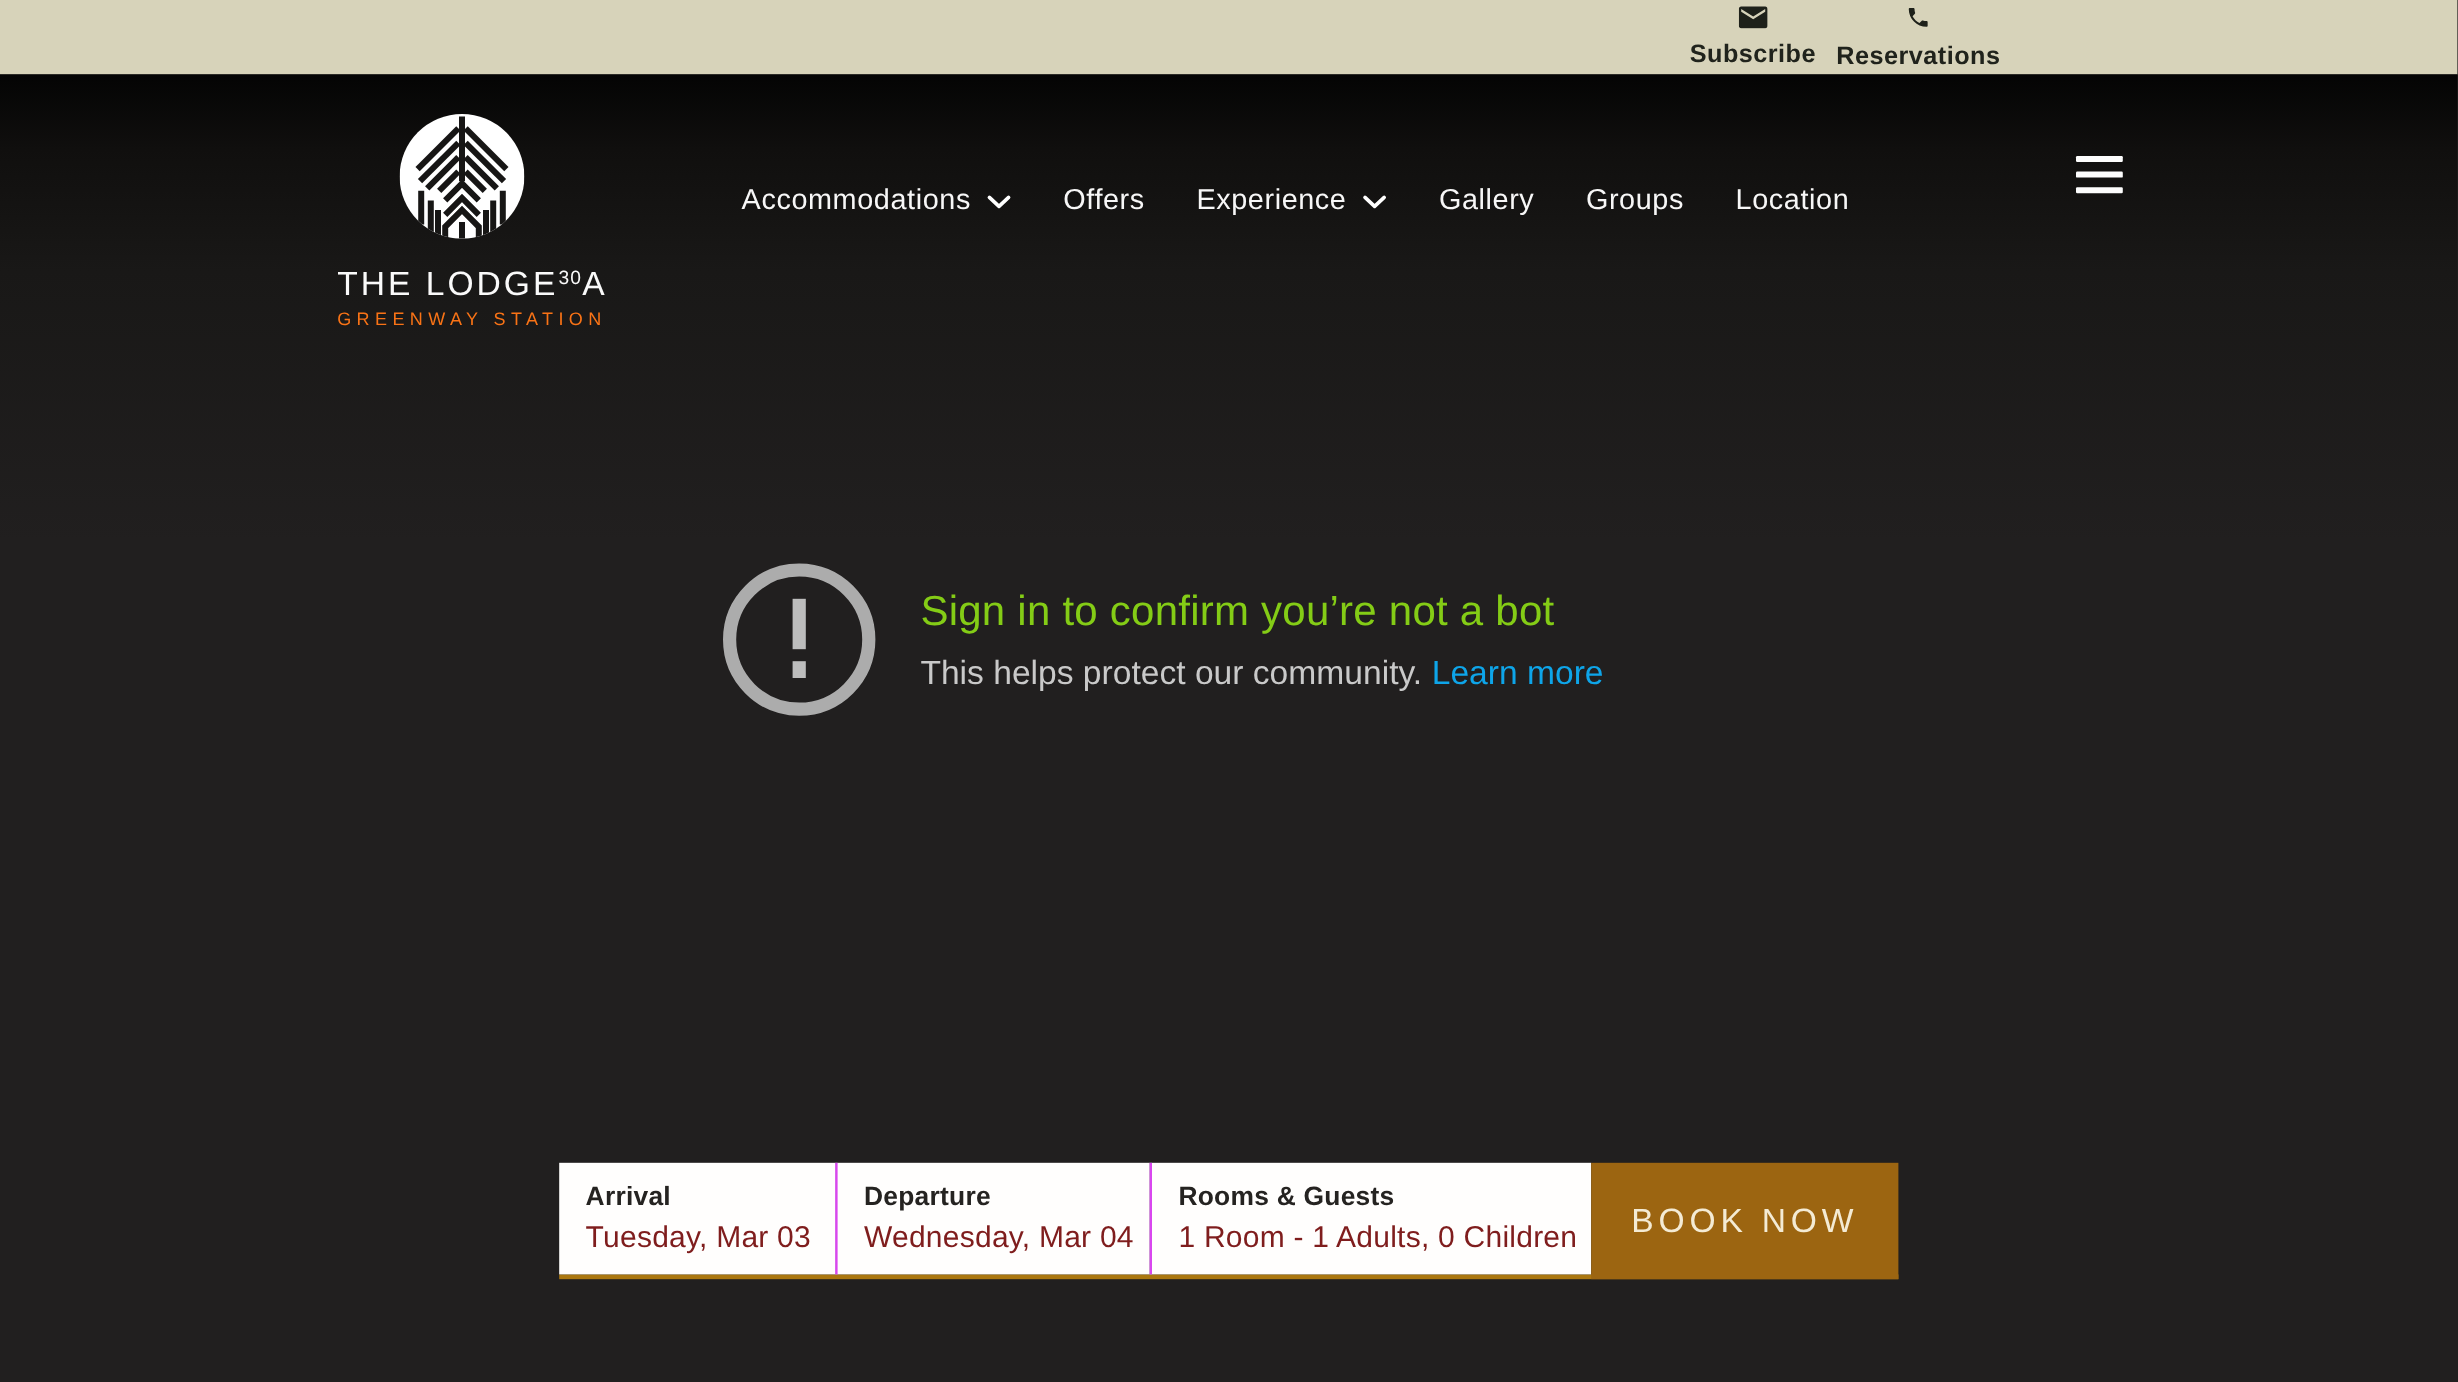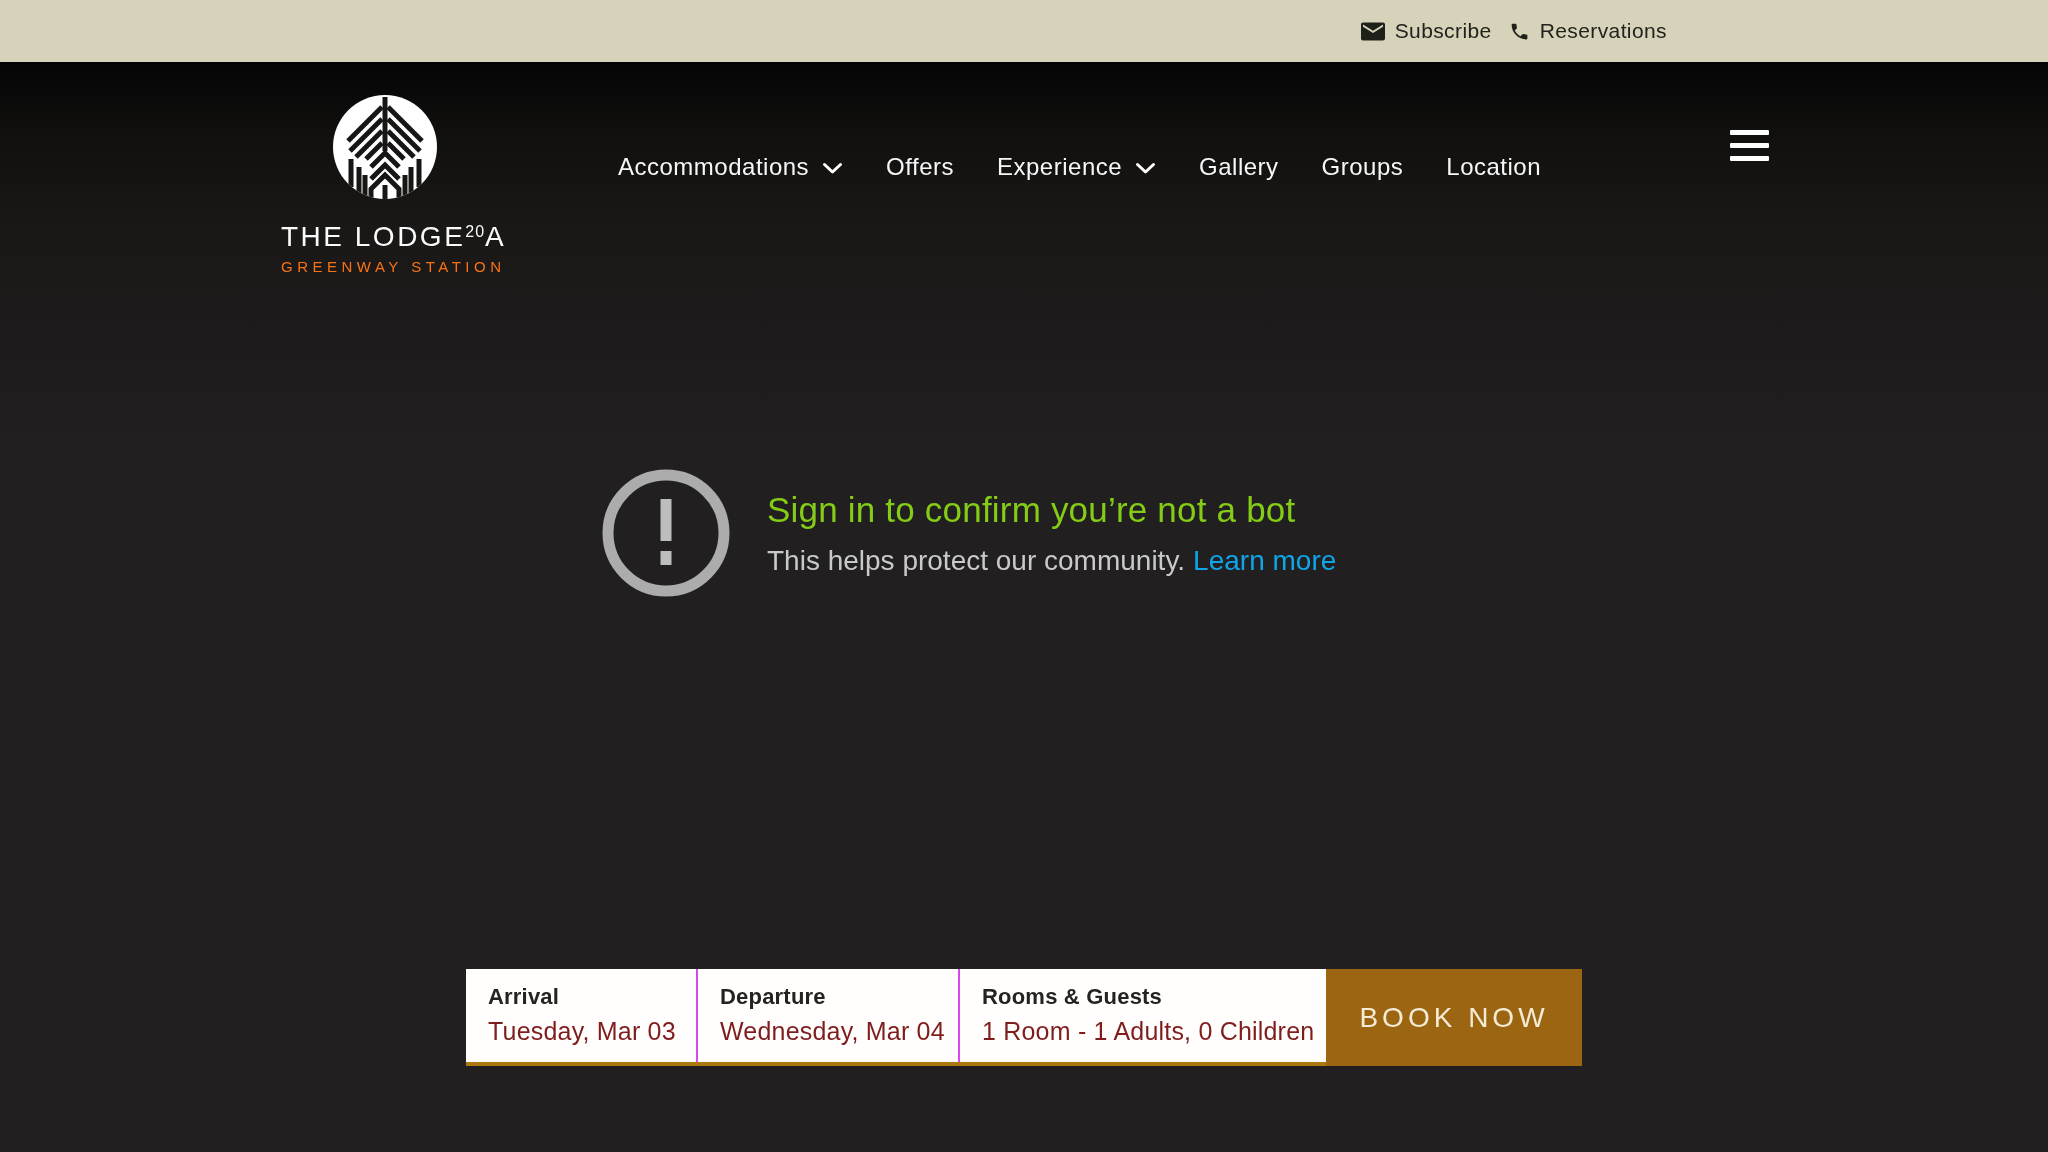--- a/index.html
+++ b/index.html
@@ -15,22 +15,22 @@
   .topbar {
     position:absolute; top:0; left:0; width:2048px; height:62px;
     background:#d7d3ba;
   }
   .topbar-links {
     position:absolute; right:381px; top:0; height:62px;
     display:flex; align-items:center; gap:17px;
   }
   .toplink {
     display:flex; align-items:center; gap:10px;
-    font-size:21px; font-weight:400; letter-spacing:0.4px;
-    color:#20231c; cursor:pointer; text-decoration:none;
+    font-size:21px; font-weight:700; letter-spacing:0.4px;
+    color:#20231c; cursor:pointer; text-decoration:none;flex-direction:column;
   }
   .toplink svg { display:block; }
 
   
   .hero-gradient {
     position:absolute; top:62px; left:0; width:2048px; height:390px;
     background:linear-gradient(180deg,#040404 0%,#100f0e 16%,#191817 42%,rgba(33,31,31,0) 100%);
     pointer-events:none;
   }
   .logo {
@@ -166,21 +166,21 @@
         <path d="M52 90 V104"></path>
         <path d="M18 64 V92"></path>
           <path d="M26 72 V100"></path>
           <path d="M32 80 V104"></path>
         <path d="M86 64 V92"></path>
           <path d="M78 72 V100"></path>
           <path d="M72 80 V104"></path>
       </g>
     </svg>
   </span>
-  <div class="brand-line1"><span>THE LODGE</span><span class="sup">20</span><span>A</span></div>
+  <div class="brand-line1"><span>THE LODGE</span><span class="sup">30</span><span>A</span></div>
   <div class="brand-line2">GREENWAY STATION</div>
 </div>
 
 <nav class="nav">
   <div class="nav-item">
     <span>Accommodations</span>
     <span>
       <svg width="21" height="13" viewBox="0 0 21 13">
           <polyline points="2.5,2.5 10.5,10 18.5,2.5" stroke="#ffffff" stroke-width="3" fill="none" stroke-linecap="round" stroke-linejoin="round"></polyline>
         </svg>

